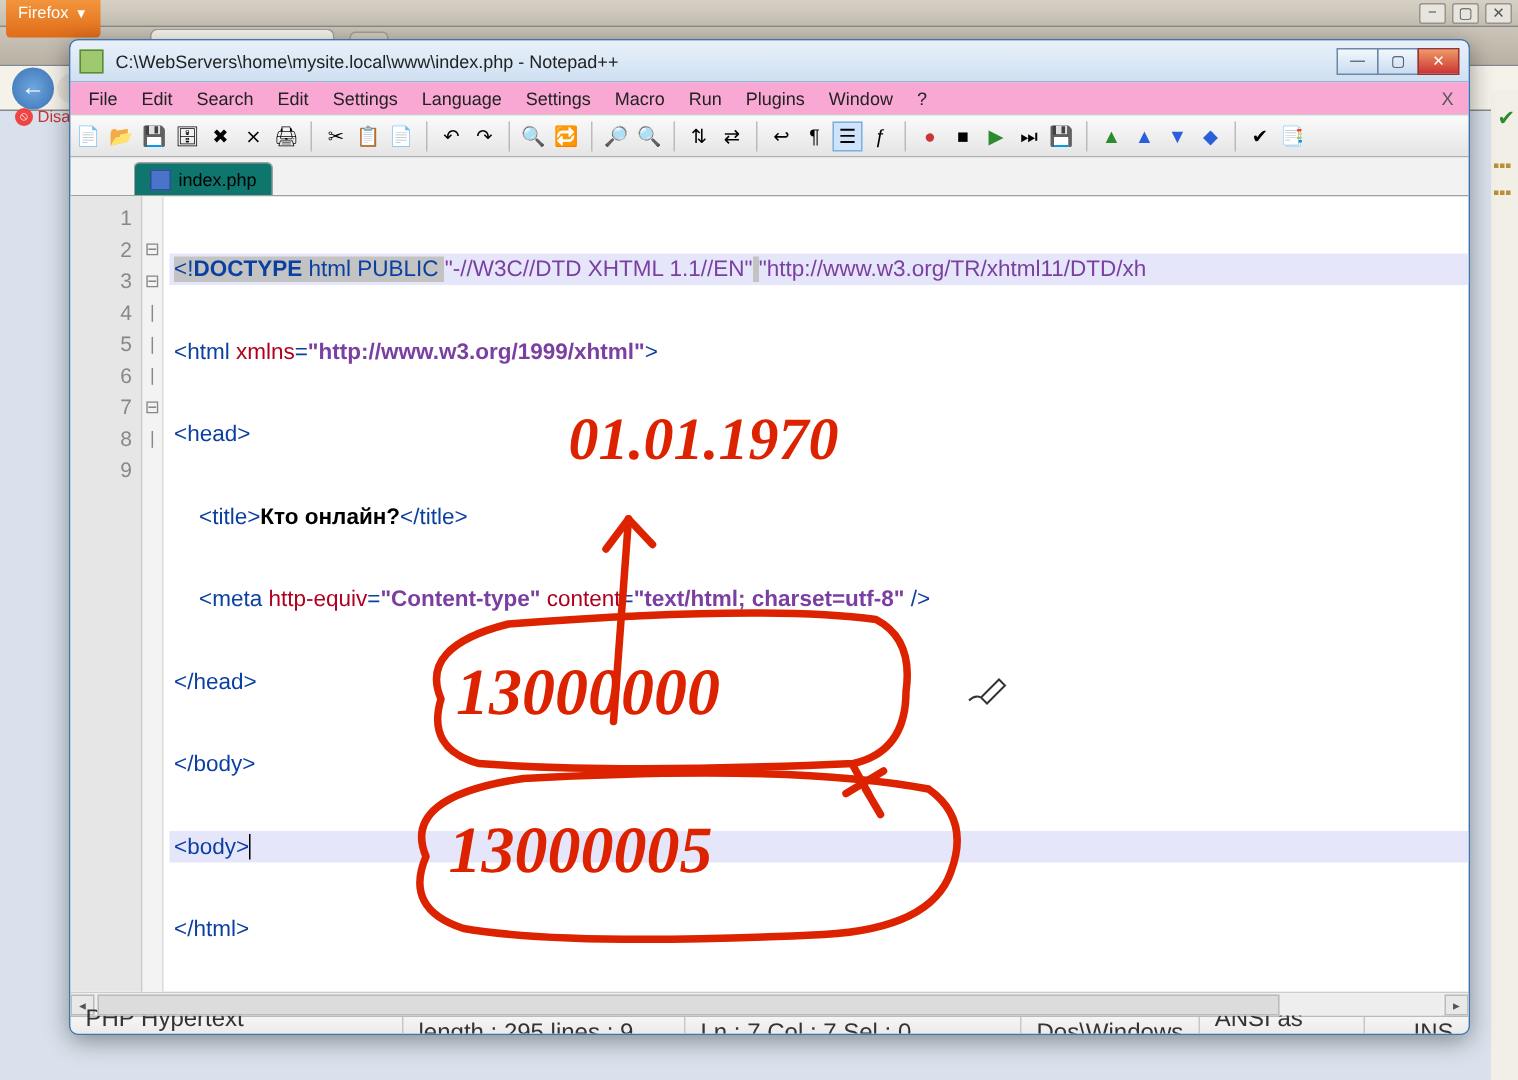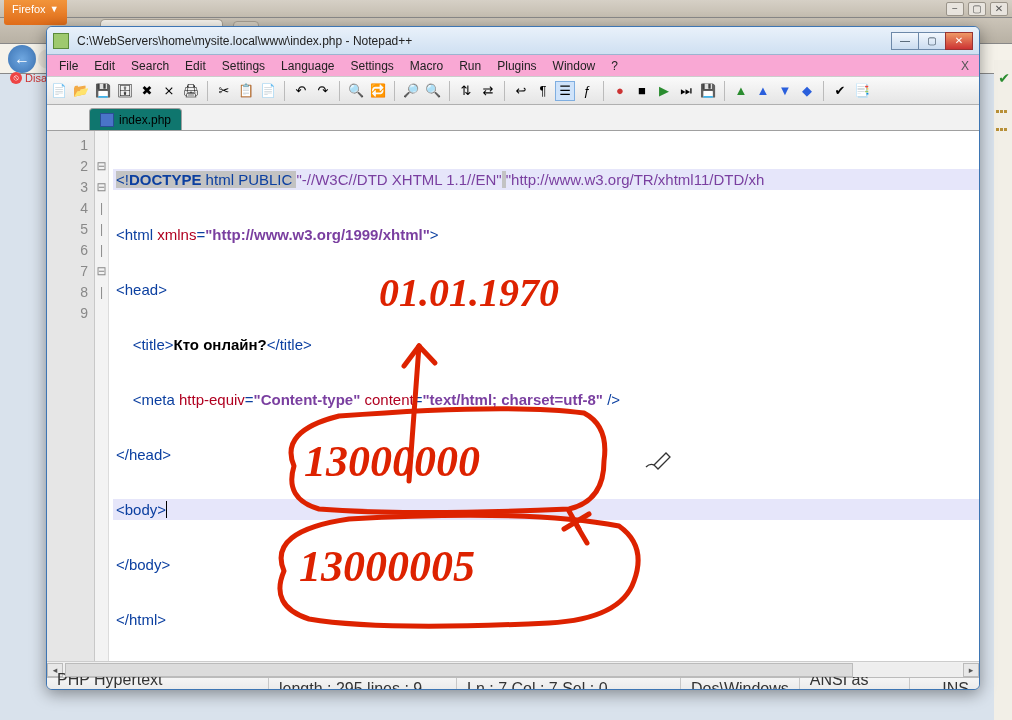--- a/index.html
+++ b/index.html
@@ -219,22 +219,22 @@
         <div>|</div>
         <div></div>
     </div>
     <div class="code">
       <div class="ln hl"><span class="sel"><span class="tag">&lt;!</span><span class="kw">DOCTYPE</span><span class="tag"> html PUBLIC </span></span><span class="str">"-//W3C//DTD XHTML 1.1//EN"</span><span class="sel"><span> </span></span><span class="str">"http://www.w3.org/TR/xhtml11/DTD/xh</span></div>
       <div class="ln"><span class="tag">&lt;html</span><span class="attr"> xmlns</span><span class="tag">=</span><span class="str2">"http://www.w3.org/1999/xhtml"</span><span class="tag">&gt;</span></div>
       <div class="ln"><span class="tag">&lt;head&gt;</span></div>
       <div class="ln"><span class="tag">    &lt;title&gt;</span><span class="txtc">Кто онлайн?</span><span class="tag">&lt;/title&gt;</span></div>
       <div class="ln"><span class="tag">    &lt;meta</span><span class="attr"> http-equiv</span><span class="tag">=</span><span class="str2">"Content-type"</span><span class="attr"> content</span><span class="tag">=</span><span class="str2">"text/html; charset=utf-8"</span><span class="tag"> /&gt;</span></div>
       <div class="ln"><span class="tag">&lt;/head&gt;</span></div>
+      <div class="ln"><span class="tag">&lt;/body&gt;</span></div>
       <div class="ln hl"><span class="tag">&lt;body&gt;</span><span class="cursor"></span></div>
-      <div class="ln"><span class="tag">&lt;/body&gt;</span></div>
       <div class="ln"><span class="tag">&lt;/html&gt;</span></div>
 
       
       <svg class="annot" width="900" height="520">
         <g stroke="#d20" stroke-width="5" fill="none" stroke-linecap="round" stroke-linejoin="round">
 
           <text x="270" y="175" fill="#d20" stroke="none" style="font:italic bold 40px 'Comic Sans MS',cursive">01.01.1970</text>
 
           <path d="M300 350 L310 215"></path>
           <path d="M310 215 L295 235"></path>

